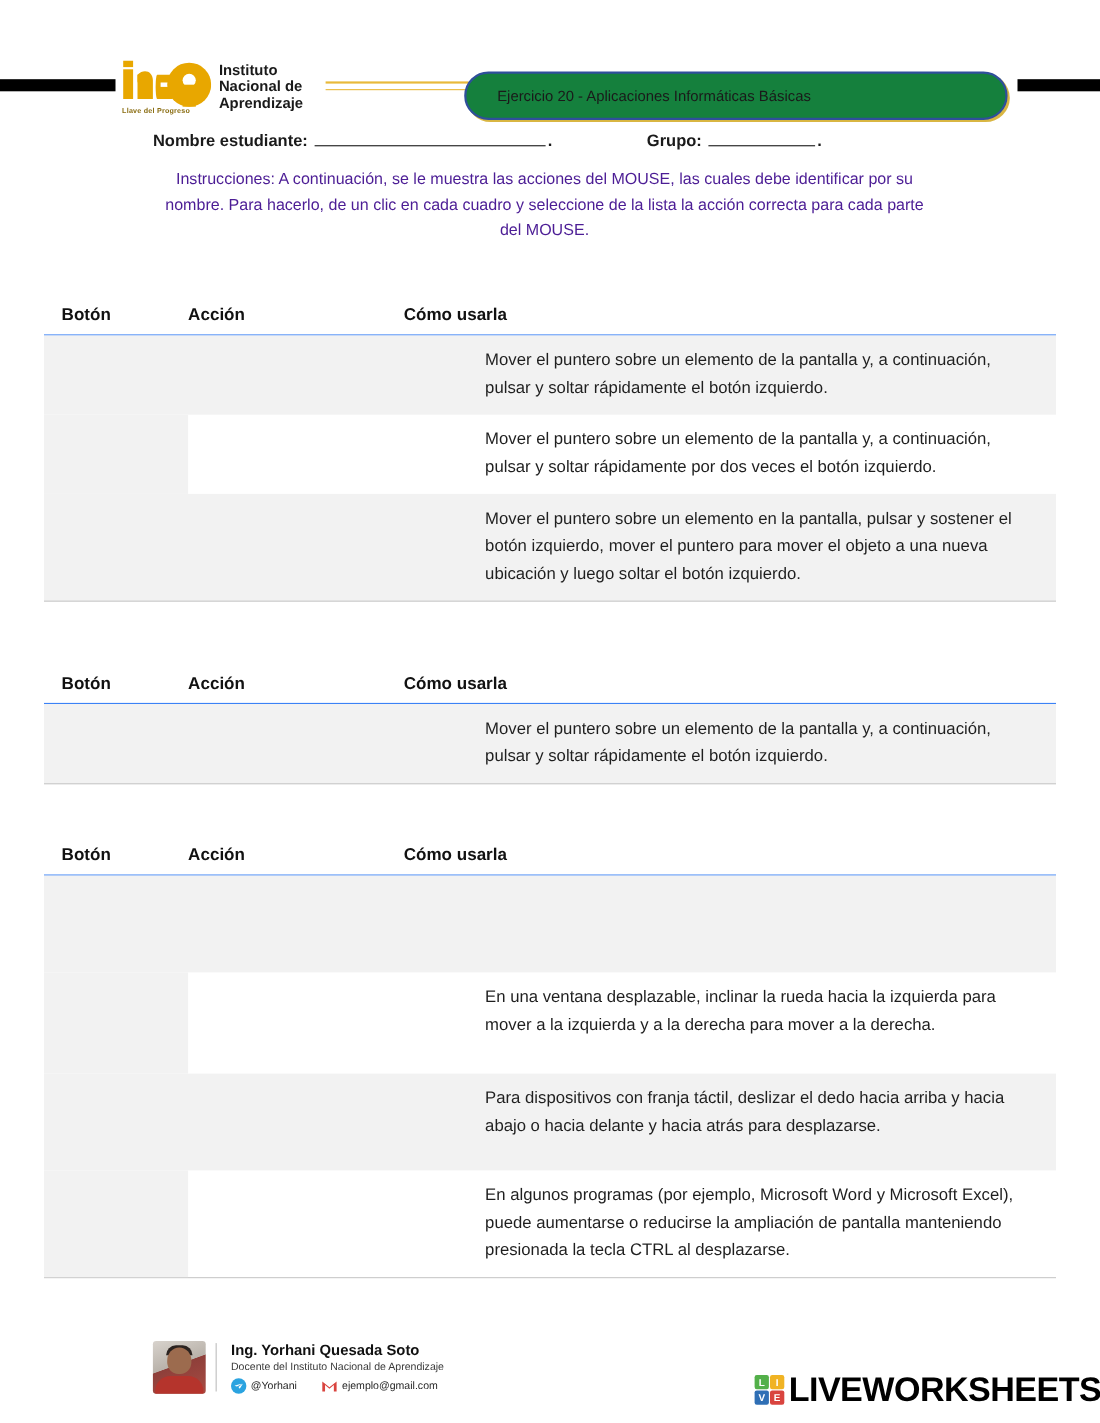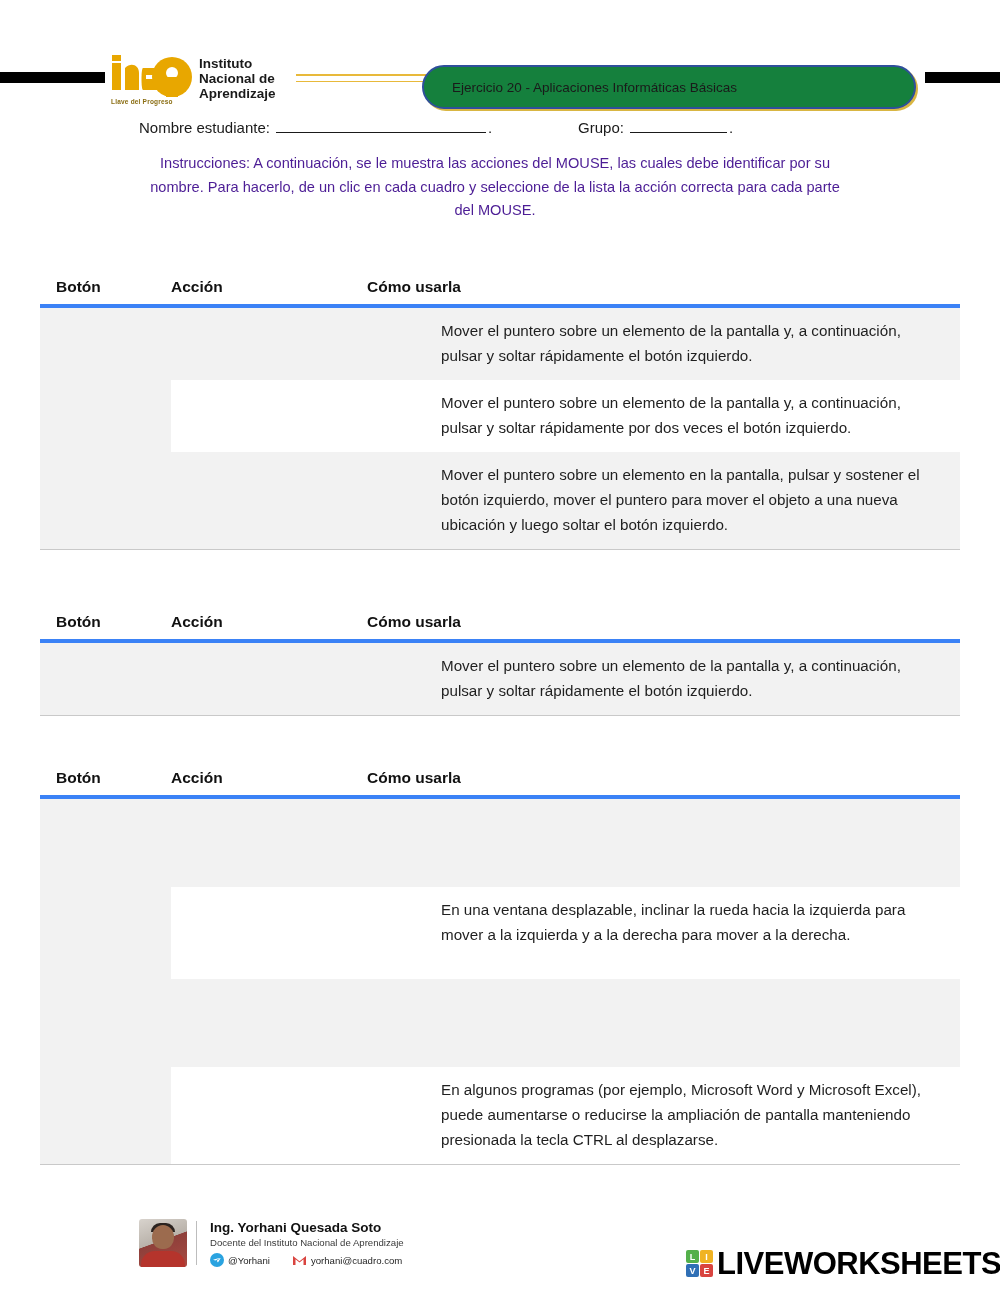--- a/index.html
+++ b/index.html
@@ -106,20 +106,21 @@
   }
 
   
   .form-row {
     position: absolute;
     left: 139px;
     top: 118px;
     display: flex;
     align-items: baseline;
     font-size: 15px;
+    font-weight: bold;
   }
   .form-row .lbl { white-space: nowrap; }
   .blank {
     display: inline-block;
     border-bottom: 1.5px solid #1a1a1a;
     height: 15px;
   }
   .blank.name { width: 210px; margin-left: 6px; }
   .blank.group { width: 97px; margin-left: 6px; }
   .dot { margin-left: 2px; }
@@ -139,21 +140,21 @@
 
   
   .tbl {
     position: absolute;
     left: 40px;
     width: 920px;
   }
 
   .thead {
     display: flex;
-    border-bottom: 4px solid #3b82f6;
+    border-bottom: 1px solid #3b82f6;
     padding-bottom: 8px;
   }
   .thead .th {
     font-size: 15.5px;
     font-weight: bold;
     color: #111111;
   }
   .th.c1 { width: 131px; padding-left: 16px; }
   .th.c2 { width: 196px; }
   .th.c3 { flex: 1; }
@@ -403,20 +404,21 @@
 
   <div class="trow white" style="min-height:92px;">
     <div class="cell-btn"></div>
     <div class="cell-act"></div>
     <div class="cell-how cell-how-pad">En una ventana desplazable, inclinar la rueda hacia la izquierda para mover a la izquierda y a la derecha para mover a la derecha.</div>
   </div>
 
   <div class="trow shade" style="min-height:88px;">
     <div class="cell-btn"></div>
     <div class="cell-act"></div>
+    <div class="cell-how cell-how-pad">Para dispositivos con franja táctil, deslizar el dedo hacia arriba y hacia abajo o hacia delante y hacia atrás para desplazarse.</div>
   </div>
 
   <div class="trow white tbl-bottom" style="min-height:97px;">
     <div class="cell-btn"></div>
     <div class="cell-act"></div>
     <div class="cell-how cell-how-pad">En algunos programas (por ejemplo, Microsoft Word y Microsoft Excel), puede aumentarse o reducirse la ampliación de pantalla manteniendo presionada la tecla CTRL al desplazarse.</div>
   </div>
 </div>
 
 <div class="signature">
@@ -431,21 +433,21 @@
     <div class="sig-role">Docente del Instituto Nacional de Aprendizaje</div>
     <div class="sig-contacts">
       <span class="ic-tg"></span>
       <span>@Yorhani</span>
       <span class="contact-sep"></span>
       <span class="ic-gm">
         <svg width="15" height="11" viewBox="0 0 15 11" xmlns="http://www.w3.org/2000/svg">
           <path d="M1 1 L7.5 6.2 L14 1 L14 10 L11.5 10 L11.5 4.2 L7.5 7.4 L3.5 4.2 L3.5 10 L1 10 Z" fill="#d9443f"></path>
         </svg>
       </span>
-      <span>yorhani@cuadro.com</span>
+      <span>ejemplo@gmail.com</span>
     </div>
   </div>
 </div>
 
 <div class="lw">
   <div class="lw-tiles">
     <span class="t-l">L</span>
     <span class="t-i">I</span>
     <span class="t-v">V</span>
     <span class="t-e">E</span>

